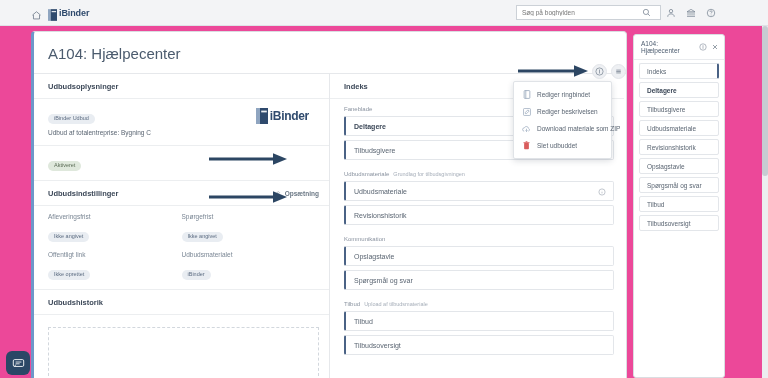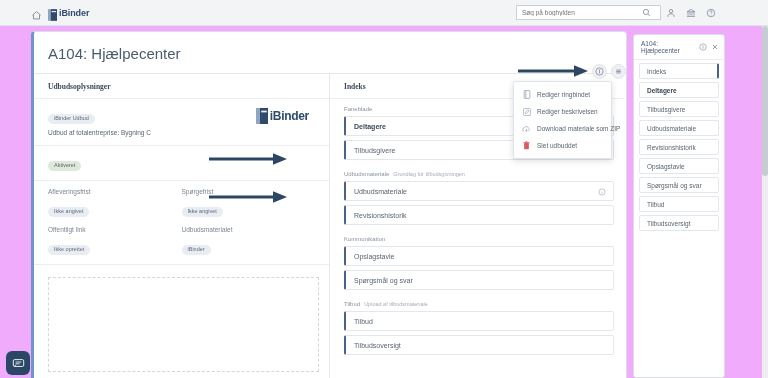--- a/index.html
+++ b/index.html
@@ -32,21 +32,21 @@
   }
   .searchbox input {
     border: 0; outline: 0; width: 120px; height: 13px;
     font-size: 6.5px; font-family: "Liberation Sans", sans-serif;
     color: #5a6572; padding-left: 5px; background: transparent;
   }
   .search-btn { width: 18px; height: 13px; display:flex; align-items:center; justify-content:center; cursor: pointer; }
   .tb-icon { width: 20px; height: 20px; display: flex; align-items: center; justify-content: center; cursor: pointer; }
 
   
-  .stage { position: absolute; top: 26px; left: 0; width: 768px; height: 352px; background: #f0abfc; }
+  .stage { position: absolute; top: 26px; left: 0; width: 768px; height: 352px; background: #ec4899; }
 
   
   .card {
     position: absolute; left: 31px; top: 5px;
     width: 596px; height: 352px;
     background: #fff;
     border: 1px solid #dadde1;
     border-left: 3px solid #6e97c9;
     border-top-left-radius: 4px;
     border-top-right-radius: 4px;
@@ -60,21 +60,20 @@
   .card-body { display: flex; height: 310px; }
   .col-left { width: 296px; border-right: 1px solid #e6e8eb; }
   .col-mid { width: 294px; }
 
   .sec-head {
     font-size: 7.5px; font-weight: bold; color: #3c4858;
     padding: 8px 10px 7px 14px;
     border-bottom: 1px solid #eceef0;
     display: flex; align-items: center; justify-content: space-between;
     min-height: 25px;
-    font-family: Liberation Serif, serif;
   }
   .sec-head-mid { border-bottom: 1px solid #eceef0; }
   .sec-body { padding: 7px 14px 9px 14px; border-bottom: 1px solid #eceef0; }
 
   .chip {
     display: inline-block; font-size: 5.5px; color: #5b6b80;
     background: #e9edf2; border-radius: 7px; padding: 2.5px 6px;
     line-height: 1;
   }
   .chip-green { background: #dfe8dc; color: #5a6b55; }
@@ -252,20 +251,30 @@
             </span>
             <span class="ib-logo-text">iBinder</span>
           </div>
         </div>
 
 
         <div class="sec-body">
           <span class="chip chip-green">Aktiveret</span>
         </div>
 
+        <div class="sec-head">
+          <span>Udbudsindstillinger</span>
+          <span class="action-link">
+            <svg width="8" height="8" viewBox="0 0 16 16" fill="none" stroke="#8a93a0" stroke-width="1.2">
+              <path d="M2.5 13.5V11l8-8 2.5 2.5-8 8z"></path>
+                <path d="M2.5 13.5h3"></path>
+            </svg>
+            <span>Opsætning</span>
+          </span>
+        </div>
 
         <div class="sec-body">
           <div class="grid2">
             <div>
               <div class="field-label">Afleveringsfrist</div>
               <span class="chip">Ikke angivet</span>
             </div>
             <div>
               <div class="field-label">Spørgefrist</div>
               <span class="chip">Ikke angivet</span>
@@ -276,20 +285,23 @@
               <div class="field-label">Offentligt link</div>
               <span class="chip">Ikke oprettet</span>
             </div>
             <div>
               <div class="field-label">Udbudsmaterialet</div>
               <span class="chip">iBinder</span>
             </div>
           </div>
         </div>
 
+        <div class="sec-head">
+          <span>Udbudshistorik</span>
+        </div>
 
         <div class="empty-box">
           
           
         </div>
       </div>
 
       <div class="col-mid">
         <div class="sec-head sec-head-mid">
           <span>Indeks</span>

